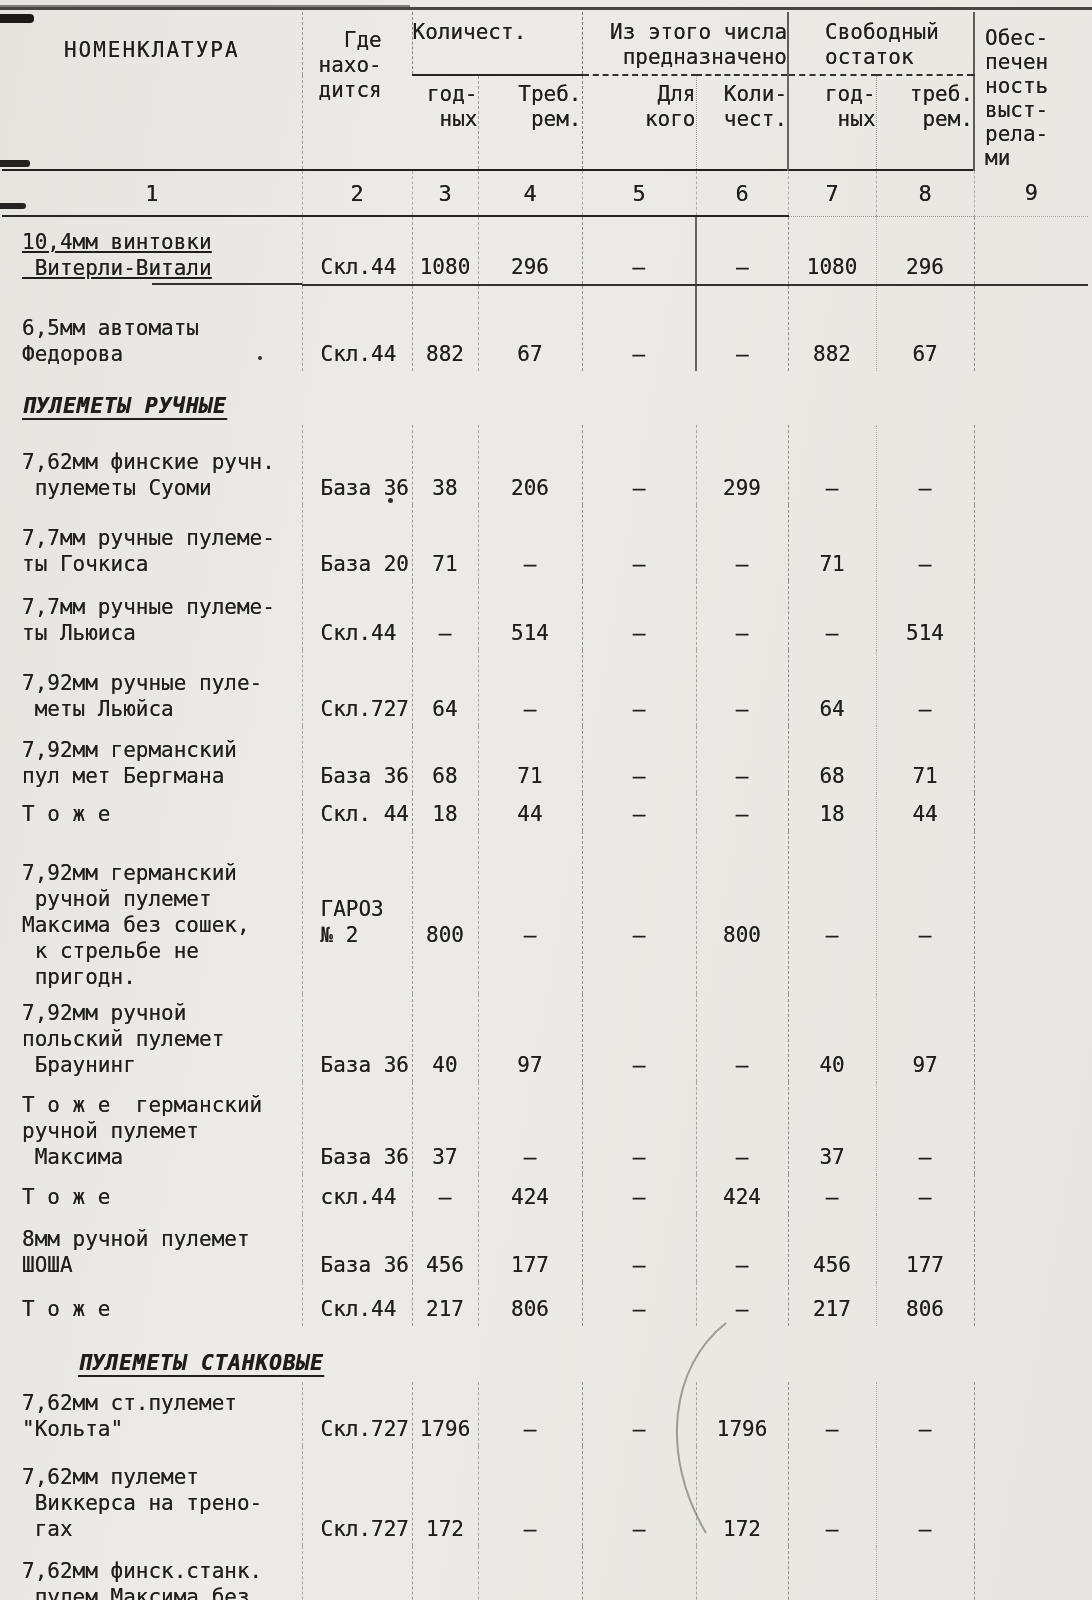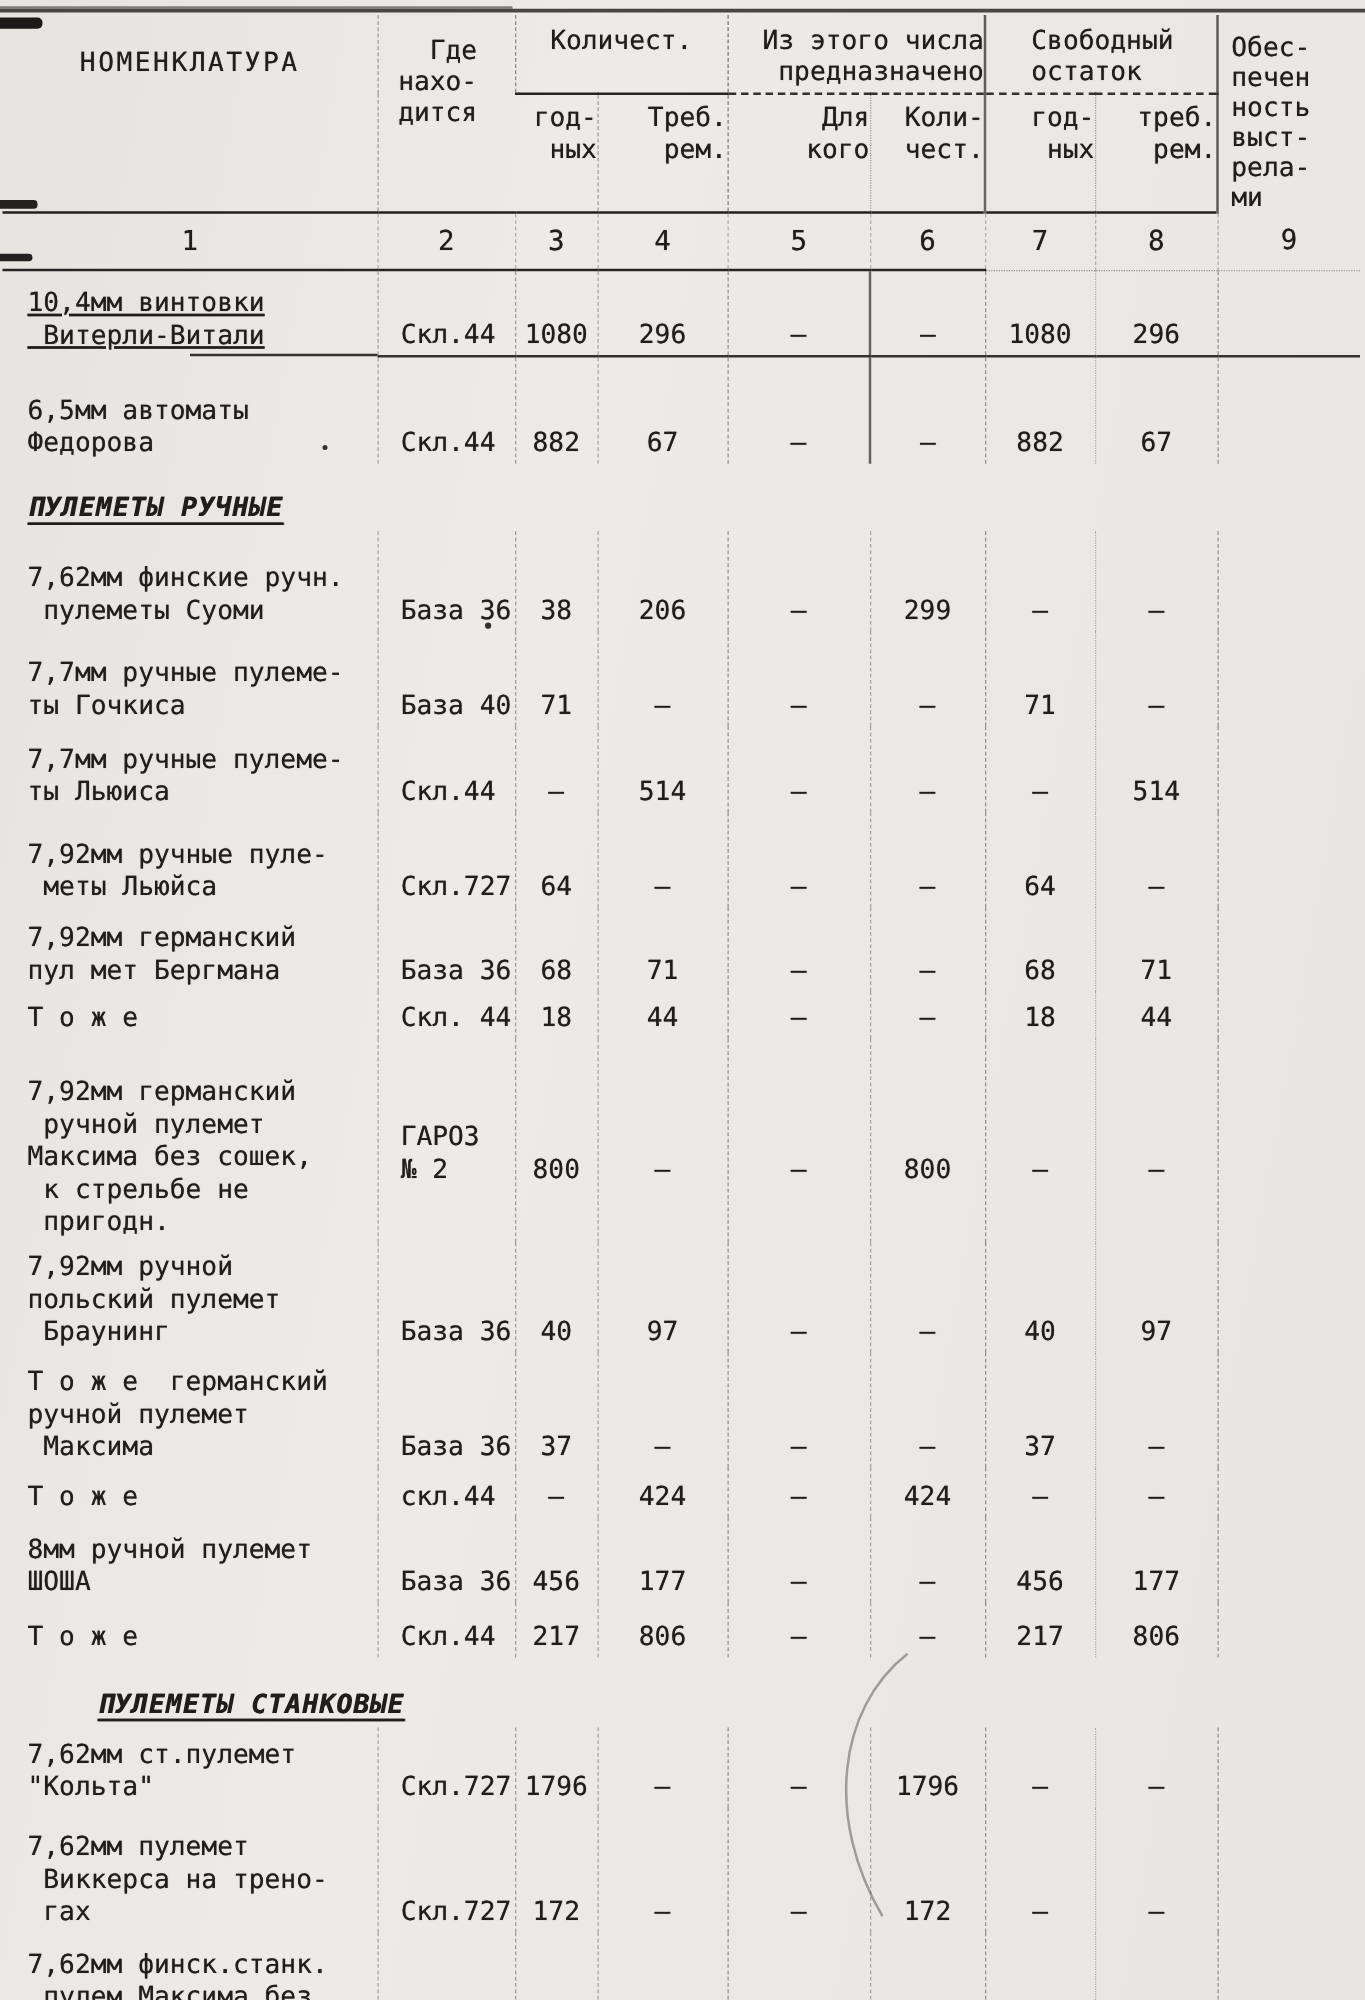--- a/index.html
+++ b/index.html
@@ -24,21 +24,21 @@
   
   table{border-collapse:collapse;table-layout:fixed;width:1086px;margin:12px 0 0 2px;}
   th,td{padding:0;font-weight:normal;vertical-align:bottom;}
   thead th{vertical-align:top;text-align:left;font-size:21px;line-height:25px;white-space:pre;
            text-shadow:0 0 .6px rgba(25,23,20,.75);}
   .h1 th{height:62px;}
   .h2 th{height:94px;padding-top:6px;text-align:right;}
   .hnum th{height:46px;vertical-align:middle;text-align:center;font-size:22px;}
   th.nomen{text-align:center;padding-top:26px;letter-spacing:2px;}
   th.loc-h{padding-left:16px;padding-top:16px;border-left:1px dashed rgba(40,38,35,.4);}
-  th.qty-g{text-align:center;padding-top:8px;border-left:1px dashed rgba(40,38,35,.5);border-bottom:2px solid #262422;}
+  th.qty-g{padding-top:8px;border-left:1px dashed rgba(40,38,35,.5);border-bottom:2px solid #262422;}
   th.des-g{padding-left:10px;padding-top:8px;border-left:1px dashed rgba(40,38,35,.6);border-bottom:2px dashed #33312e;text-align:right;}
   th.free-g{padding-left:36px;padding-top:8px;border-left:2px solid rgba(35,33,30,.7);border-bottom:2px dashed #33312e;}
   th.ammo-h{padding-left:10px;padding-top:14px;border-left:2px solid rgba(35,33,30,.7);line-height:24px;}
   th.sub3{padding-left:8px;}
   th.sub4{padding-left:8px;border-left:1px dashed rgba(40,38,35,.4);}
   th.sub5{padding-left:10px;border-left:1px dashed rgba(40,38,35,.55);}
   th.sub6{padding-left:8px;border-left:1px dotted rgba(40,38,35,.4);}
   th.sub7{padding-left:10px;border-left:2px solid rgba(35,33,30,.65);}
   th.sub8{padding-left:10px;border-left:1px dotted rgba(40,38,35,.4);}
   .hnum th{border-top:2px solid #232120;border-bottom:2px solid #262523;}
@@ -202,21 +202,21 @@
     <td class="num c5">–</td>
     <td class="num c6">299</td>
     <td class="num c7">–</td>
     <td class="num c8">–</td>
     <td class="num c9"></td>
   </tr>
 
   <tr class="item">
     <td class="name">7,7мм ручные пулеме-
 ты Гочкиса</td>
-    <td class="loc">База 40</td>
+    <td class="loc">База 20</td>
     <td class="num c3">71</td>
     <td class="num c4">–</td>
     <td class="num c5">–</td>
     <td class="num c6">–</td>
     <td class="num c7">71</td>
     <td class="num c8">–</td>
     <td class="num c9"></td>
   </tr>
 
   <tr class="item">

